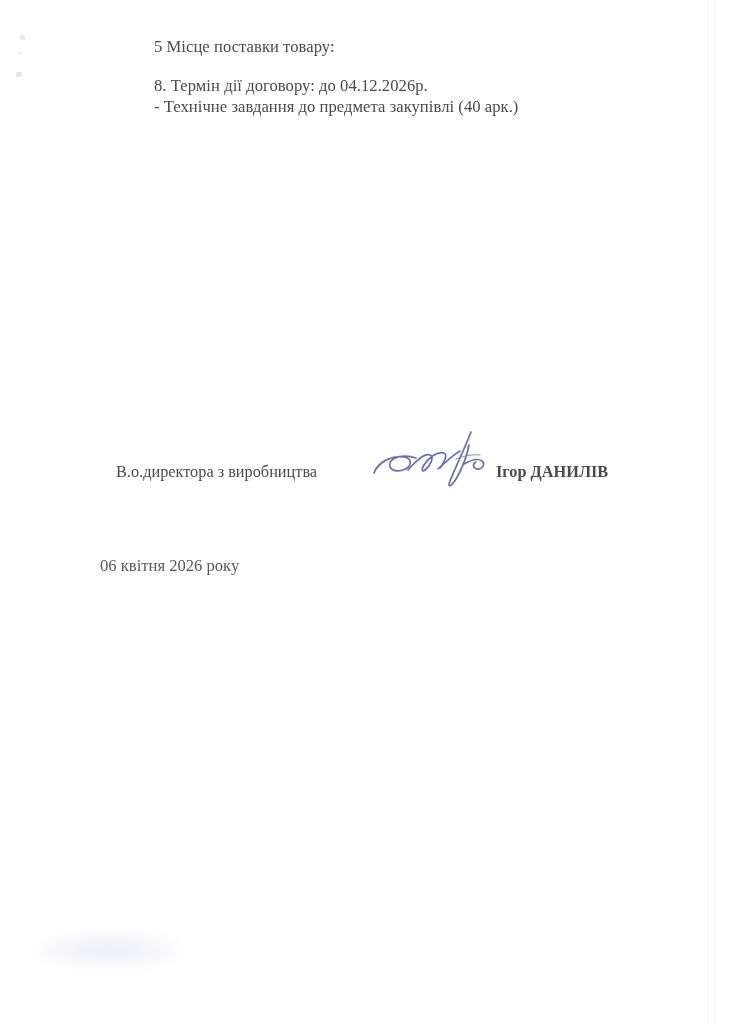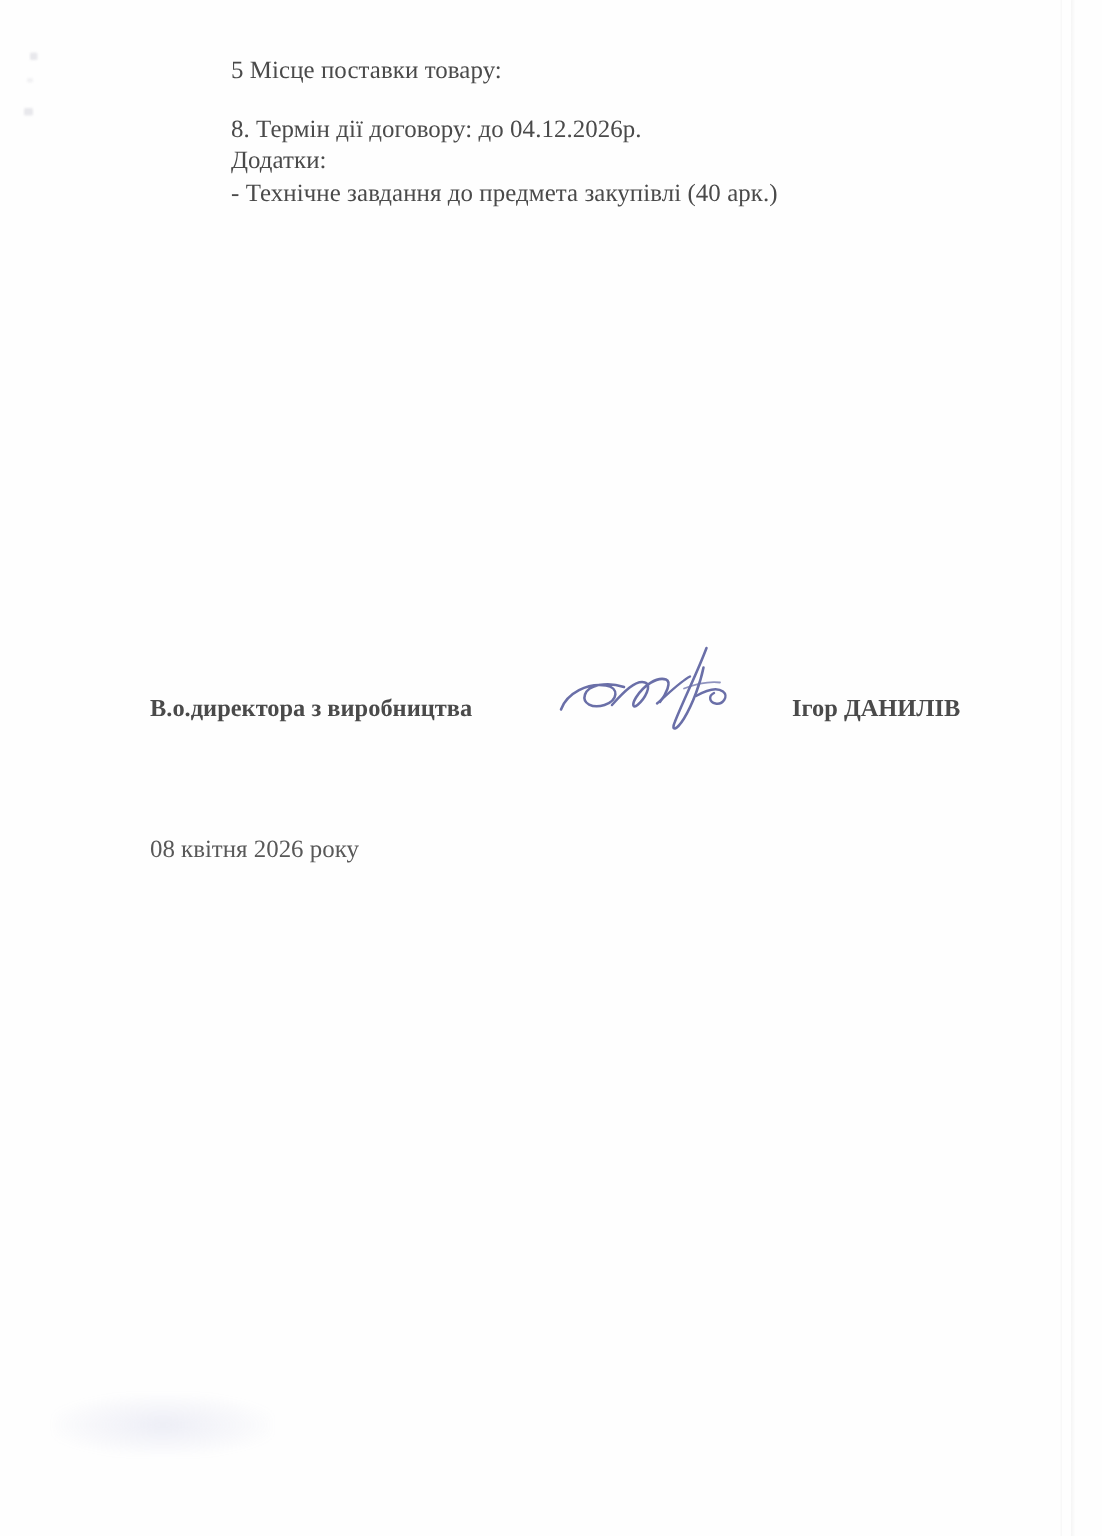--- a/index.html
+++ b/index.html
@@ -78,29 +78,29 @@
   
   .sign-block {
     position: absolute;
     left: 100px;
     top: 462px;
     width: 584px;
     height: 30px;
   }
   .sign-title {
     position: absolute;
-    left: 0;
+    left: 16px;
     top: 0;
-    font-weight: bold;
+    font-weight: normal;
     font-size: 16.3px;
     white-space: nowrap;
   }
   .sign-name {
     position: absolute;
-    left: 428px;
+    left: 396px;
     top: 0;
     font-weight: bold;
     font-size: 16.3px;
     white-space: nowrap;
   }
   .signature-mark {
     position: absolute;
     left: 268px;
     top: -33px;
     width: 135px;
@@ -132,21 +132,20 @@
     <p class="para indent last-line-normal">5   Місце поставки товару:</p>
 
 
 
 
     <div class="gap-md"></div>
 
 
     <p class="para indent last-line-normal">8. Термін дії договору:  до 04.12.2026р.</p>
 
-    <p class="para indent last-line-normal">Додатки:</p>
 
 
     <p class="para indent last-line-normal">- Технічне завдання до предмета закупівлі (40 арк.)</p>
 
   </div>
 
   <div class="sign-block">
     <span class="sign-title">В.о.директора з виробництва</span>
 
     <svg class="signature-mark" viewBox="0 0 135 62">
@@ -156,15 +155,15 @@
         <path d="M70 40 C78 33, 86 25, 92 22" stroke-width="1.6"></path>
         <path d="M103 3 C97 19, 88 37, 82 52 C79 59, 83 58, 88 50 C94 40, 99 26, 101 16" stroke-width="1.7"></path>
         <path d="M96 35 C103 31, 110 29, 114 32 C118 35, 114 41, 109 40 C105 39.2, 104 35, 108 33" stroke-width="1.6"></path>
         <path d="M88 30 C96 27, 104 25, 112 26" stroke-width="1.2" opacity="0.75"></path>
       </g>
     </svg>
 
     <span class="sign-name">Ігор ДАНИЛІВ</span>
   </div>
 
-  <div class="date-line">08 квітня 2026 року</div>
+  <div class="date-line">06 квітня 2026 року</div>
 
 </div>
 
 </body></html>

